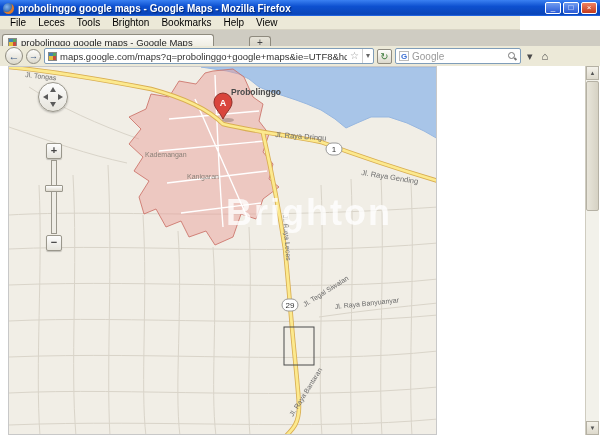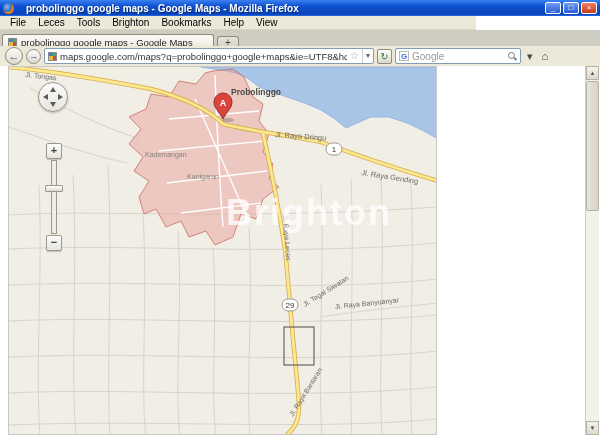--- a/index.html
+++ b/index.html
@@ -7,35 +7,35 @@
   body { font-family:"Liberation Sans","DejaVu Sans",sans-serif; background:#fff; position:relative; }
 
   
   .titlebar { position:absolute; left:0; top:0; width:600px; height:16px;
     background:linear-gradient(180deg,#3a80f2,#0d50d0 40%,#0a45b8 90%,#2a6ff0);
     display:flex; align-items:center; padding:0 3px; }
   .fx-icon { width:11px; height:11px; border-radius:50%;
     background:radial-gradient(circle at 35% 35%,#7fb3f5,#1d4f8c 70%);
     box-shadow:inset -2px -2px 0 0 #e07b2a; margin-right:4px; flex:0 0 auto; }
   .title-text { color:#fff; font-size:10px; font-weight:bold; text-shadow:1px 1px 1px #00287a;
-    white-space:nowrap; overflow:hidden; flex:1;margin-left:8px; }
+    white-space:nowrap; overflow:hidden; flex:1; }
   .winbtns { display:flex; gap:2px; }
   .winbtn { width:16px; height:12px; border:1px solid #fff; border-radius:2px; color:#fff;
     font-size:8px; line-height:10px; text-align:center;
     background:linear-gradient(#6f9bf0,#2a5bd6); }
   .winbtn.close { background:linear-gradient(#ef8263,#c43a1c); }
 
   
-  .menubar { position:absolute; left:0; top:16px; width:476px; height:14px; background:#ece9d8;
+  .menubar { position:absolute; left:0; top:16px; width:520px; height:14px; background:#ece9d8;
     border-bottom:1px solid #d8d4c4; display:flex; align-items:center; padding:0 4px; }
   .menu-item { font-size:10px; color:#000; padding:0 6px; cursor:default; }
 
   
   .tabbar { position:absolute; left:0; top:30px; width:600px; height:20px; background:#cfccc2;
-    border-bottom:1px solid #9b978a; display:flex; align-items:flex-end; padding:0 2px; }
+    border-bottom:1px solid #9b978a; display:flex; align-items:flex-end; padding:0 2px;gap:32px; }
   .tab { height:15px; width:212px; background:linear-gradient(#fbfaf7,#eceade);
     border:1px solid #8e8a7e; border-bottom:none; border-radius:3px 3px 0 0;
     display:flex; align-items:center; padding:0 5px; gap:4px; }
   .favicon { width:9px; height:9px; flex:0 0 auto; display:grid;
     grid-template-columns:1fr 1fr; grid-template-rows:1fr 1fr; border:1px solid #888; }
   .favicon i:nth-child(1){background:#4285b4;} .favicon i:nth-child(2){background:#5aa75a;}
   .favicon i:nth-child(3){background:#e2c23c;} .favicon i:nth-child(4){background:#cc4c3c;}
   .tab-title { font-size:9.5px; color:#222; white-space:nowrap; overflow:hidden; text-overflow:ellipsis; }
   .newtab { height:13px; width:22px; margin-left:3px; background:linear-gradient(#e6e3d8,#d2cfc2);
     border:1px solid #8e8a7e; border-bottom:none; border-radius:3px 3px 0 0;

